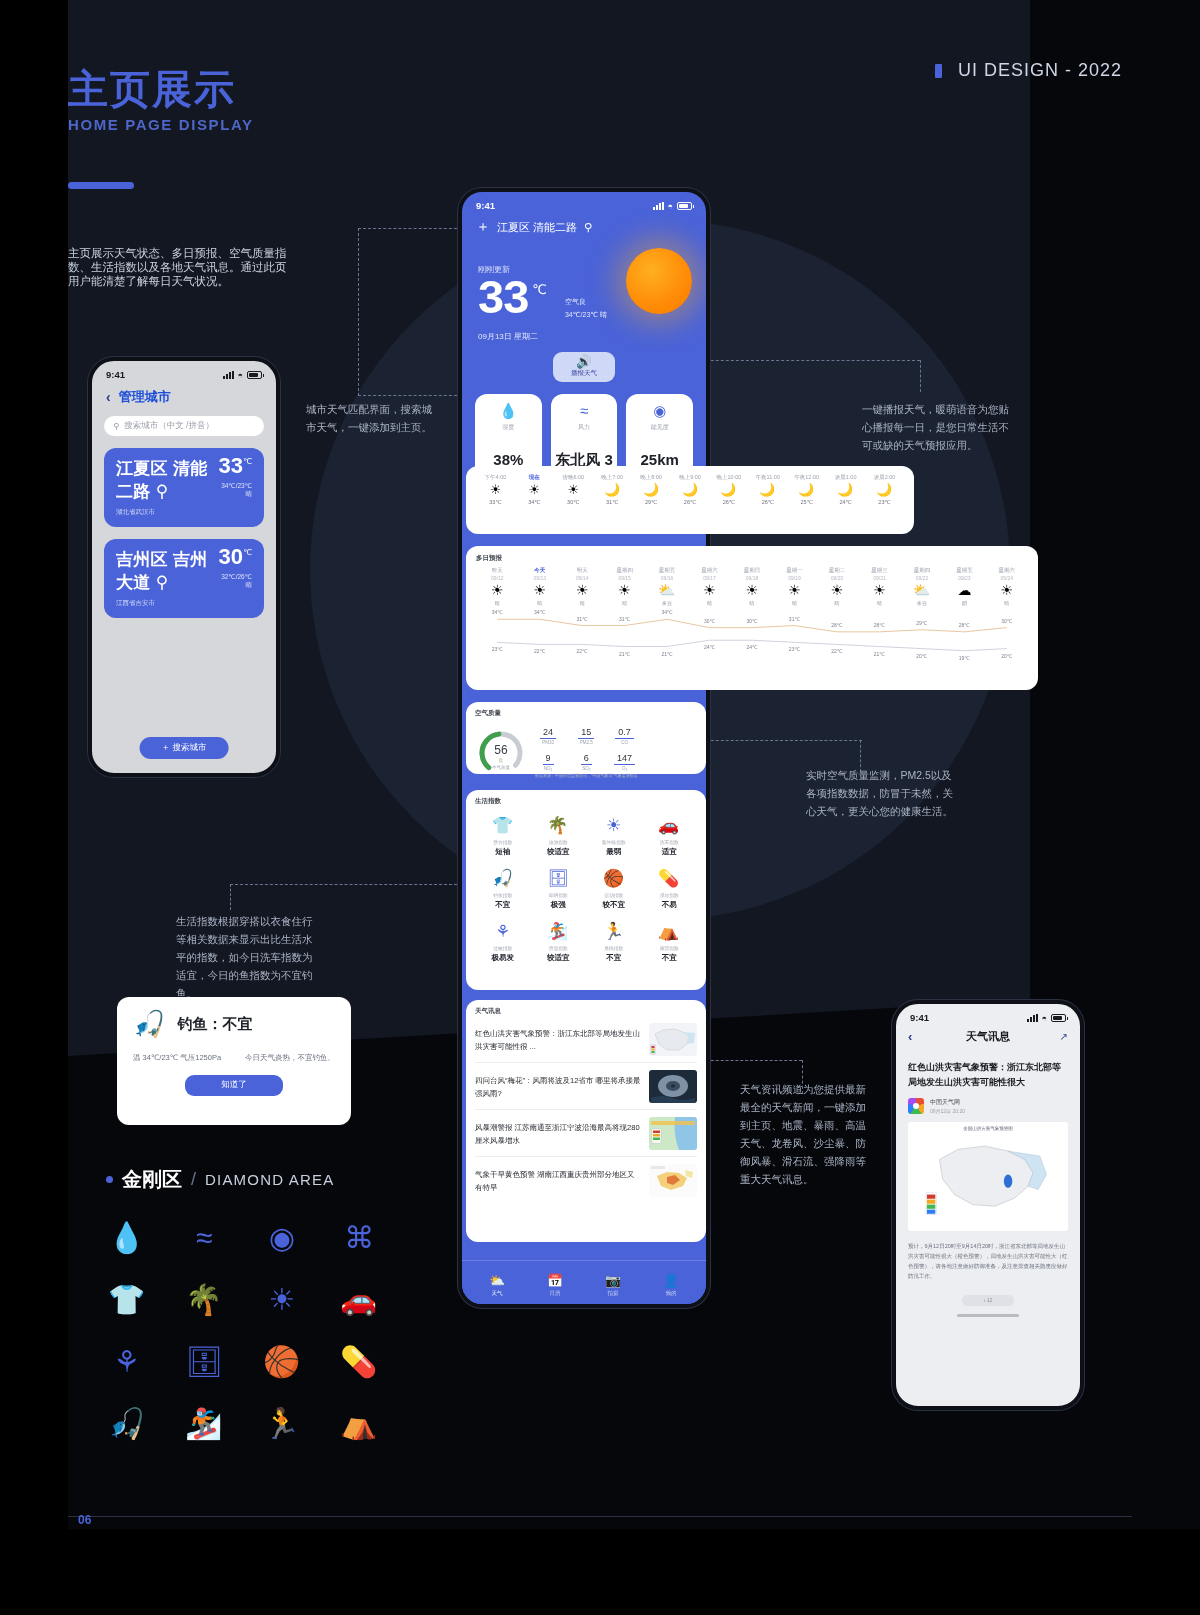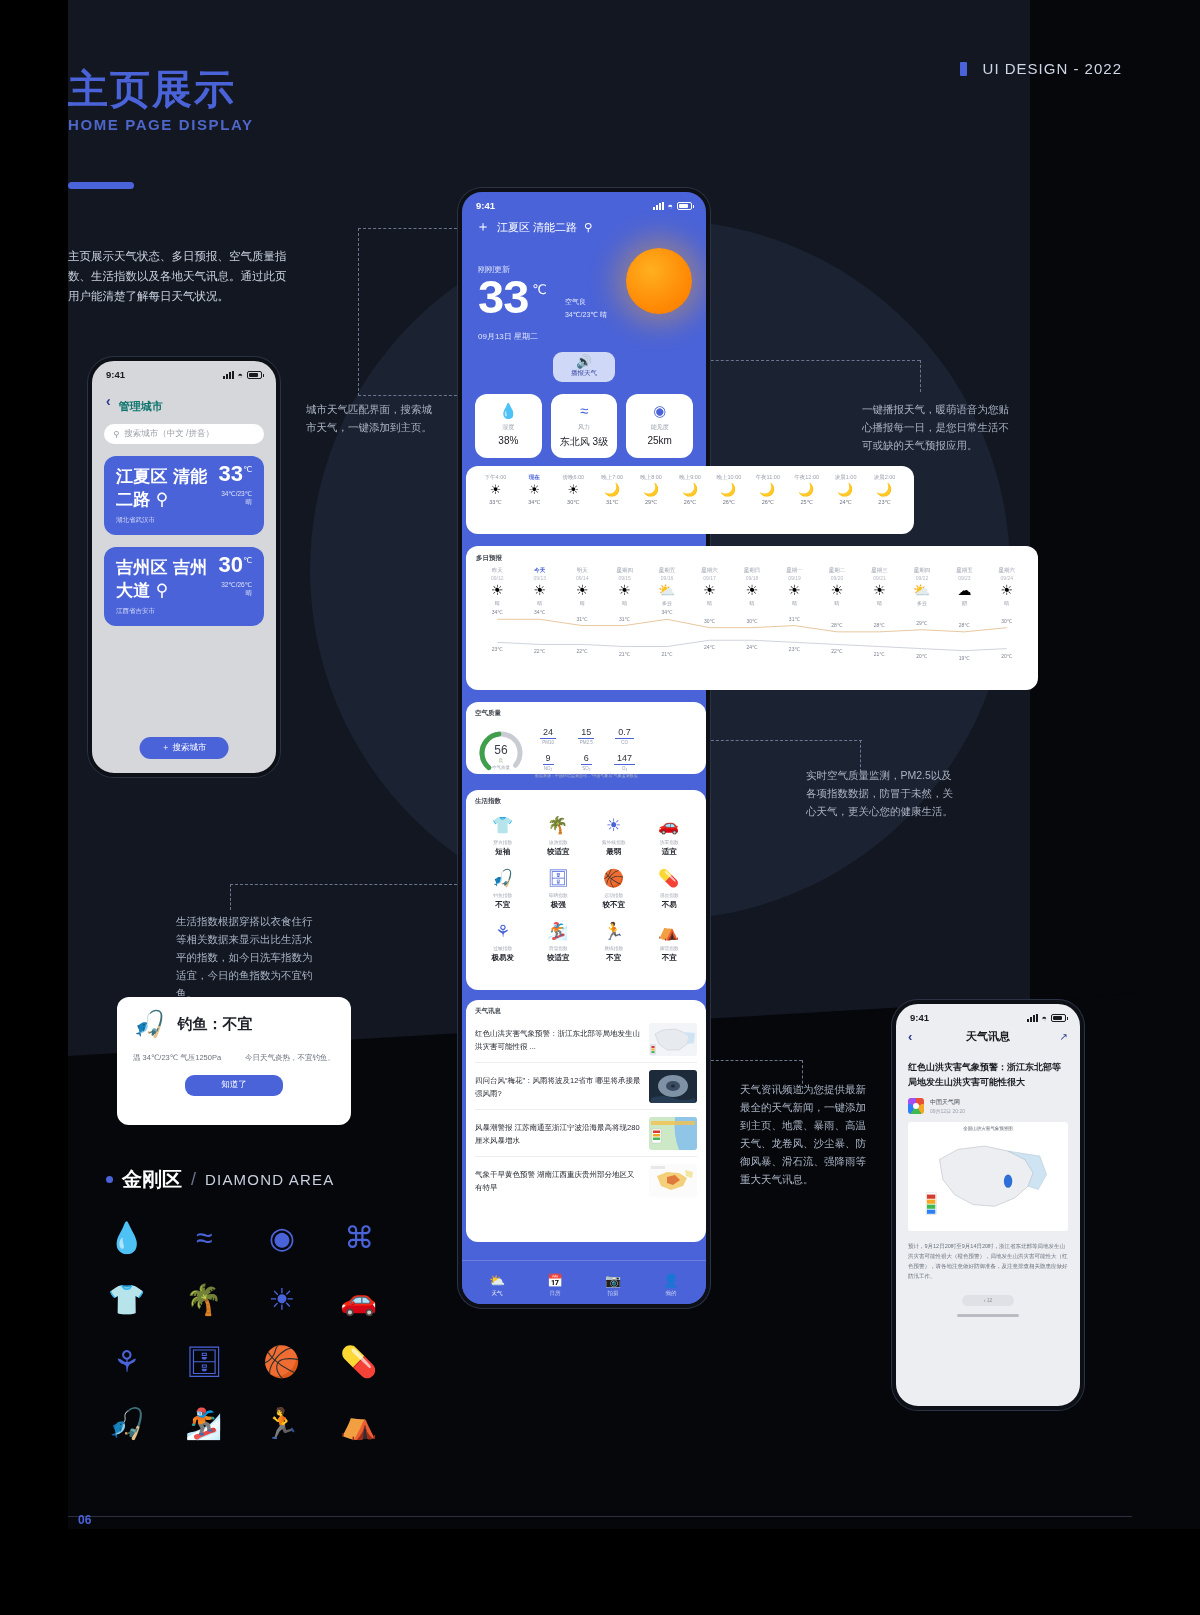--- a/index.html
+++ b/index.html
@@ -30,27 +30,27 @@
   .page-subtitle {
     position:absolute; left:68px; top:116px;
     font-size:15px; font-weight:bold; color:#4f66c9; letter-spacing:1.6px;
   }
   .title-rule {
     position:absolute; left:68px; top:182px; width:66px; height:7px;
     border-radius:4px; background:#4a63d8;
   }
   .kicker {
     position:absolute; right:78px; top:60px;
-    font-size:15px; color:#cfd6e6; letter-spacing:1px;
+    font-size:18px; color:#cfd6e6; letter-spacing:1px;
     display:flex; align-items:center; gap:16px;
   }
   .kicker-mark { width:7px; height:14px; background:#4a63d8; border-radius:1px; }
   .intro-text {
     position:absolute; left:68px; top:246px; width:222px;
-    font-size:11.5px; line-height:20px; color:#c9d0de;
+    font-size:11.5px; line-height:14px; color:#c9d0de;
   }
   
   .anno { position:absolute; font-size:10.5px; line-height:18px; color:#aab3c4; }
   .dash-h { position:absolute; border-top:1px dashed #6b7590; }
   .dash-v { position:absolute; border-left:1px dashed #6b7590; }
   .dash-box { position:absolute; border:1px dashed #6b7590; border-right:none; }
   
   .phone {
     position:absolute; background:#d4d6da; border-radius:26px;
     border:4px solid #0d1117; box-shadow:0 0 0 1px #2b3243;
@@ -71,21 +71,21 @@
   .batt::before{content:"";position:absolute;right:-3px;top:2.5px;width:1.5px;height:3px;background:#1b1b1f}
   .sb-light, .sb-light .batt { color:#fff; }
   .sb-light i, .sb-light .batt { border-color:#fff; }
   .sb-light .sig i { background:#fff; }
   .sb-light .batt::after, .sb-light .batt::before { background:#fff; }
 
   
   #phoneA { left:88px; top:357px; width:192px; height:420px; background:#d5d7db; }
   .pa-nav { display:flex; align-items:center; gap:8px; padding:6px 14px 10px; }
   .pa-back { color:#2d3a8c; font-size:14px; font-weight:bold; }
-  .pa-title { font-size:11px; font-weight:bold; color:#0f766e;margin-top:11px; }
+  .pa-title { font-size:13px; font-weight:bold; color:#1d4ed8; }
   .pa-search {
     margin:0 12px; background:#fff; border-radius:12px; height:20px;
     display:flex; align-items:center; gap:5px; padding:0 9px;
     font-size:8.5px; color:#9a9ea8;
   }
   .city-card {
     margin:12px 12px 0; background:#4a63d8; border-radius:12px;
     padding:9px 12px 10px; color:#fff; position:relative;
   }
   .cc-row { display:flex; align-items:flex-start; justify-content:space-between; }
@@ -122,21 +122,21 @@
   }
   .pb-speak .ic { font-size:13px; line-height:13px; }
   .pb-speak .tx { font-size:6.5px; margin-top:1px; }
   .pb-cards { display:flex; gap:9px; padding:12px 13px 0; }
   .pb-card {
     flex:1; background:#fff; border-radius:12px; padding:9px 2px 9px;
     text-align:center;
   }
   .pb-card .ic { color:#4a63d8; font-size:15px; line-height:16px; }
   .pb-card .lb { font-size:6px; color:#9ba1ae; margin-top:4px; }
-  .pb-card .vl { font-size:10px; color:#20222a; margin-top:3px; font-weight:normal; }
+  .pb-card .vl { font-size:15px; color:#20222a; margin-top:19px; font-weight:bold; }
 
   .white-panel { background:#fff; border-radius:12px; }
   .panel-title { font-size:6.5px; color:#41464f; font-weight:bold; }
 
   #hourly { position:absolute; left:466px; top:466px; width:448px; height:68px; padding:8px 10px 0; }
   .hour-row { display:flex; }
   .hour { flex:1; text-align:center; }
   .hour .hl { font-size:5.5px; color:#9ba1ae; }
   .hour.now .hl { color:#4a63d8; font-weight:bold; }
   .hour .hi { font-size:13px; line-height:18px; }

